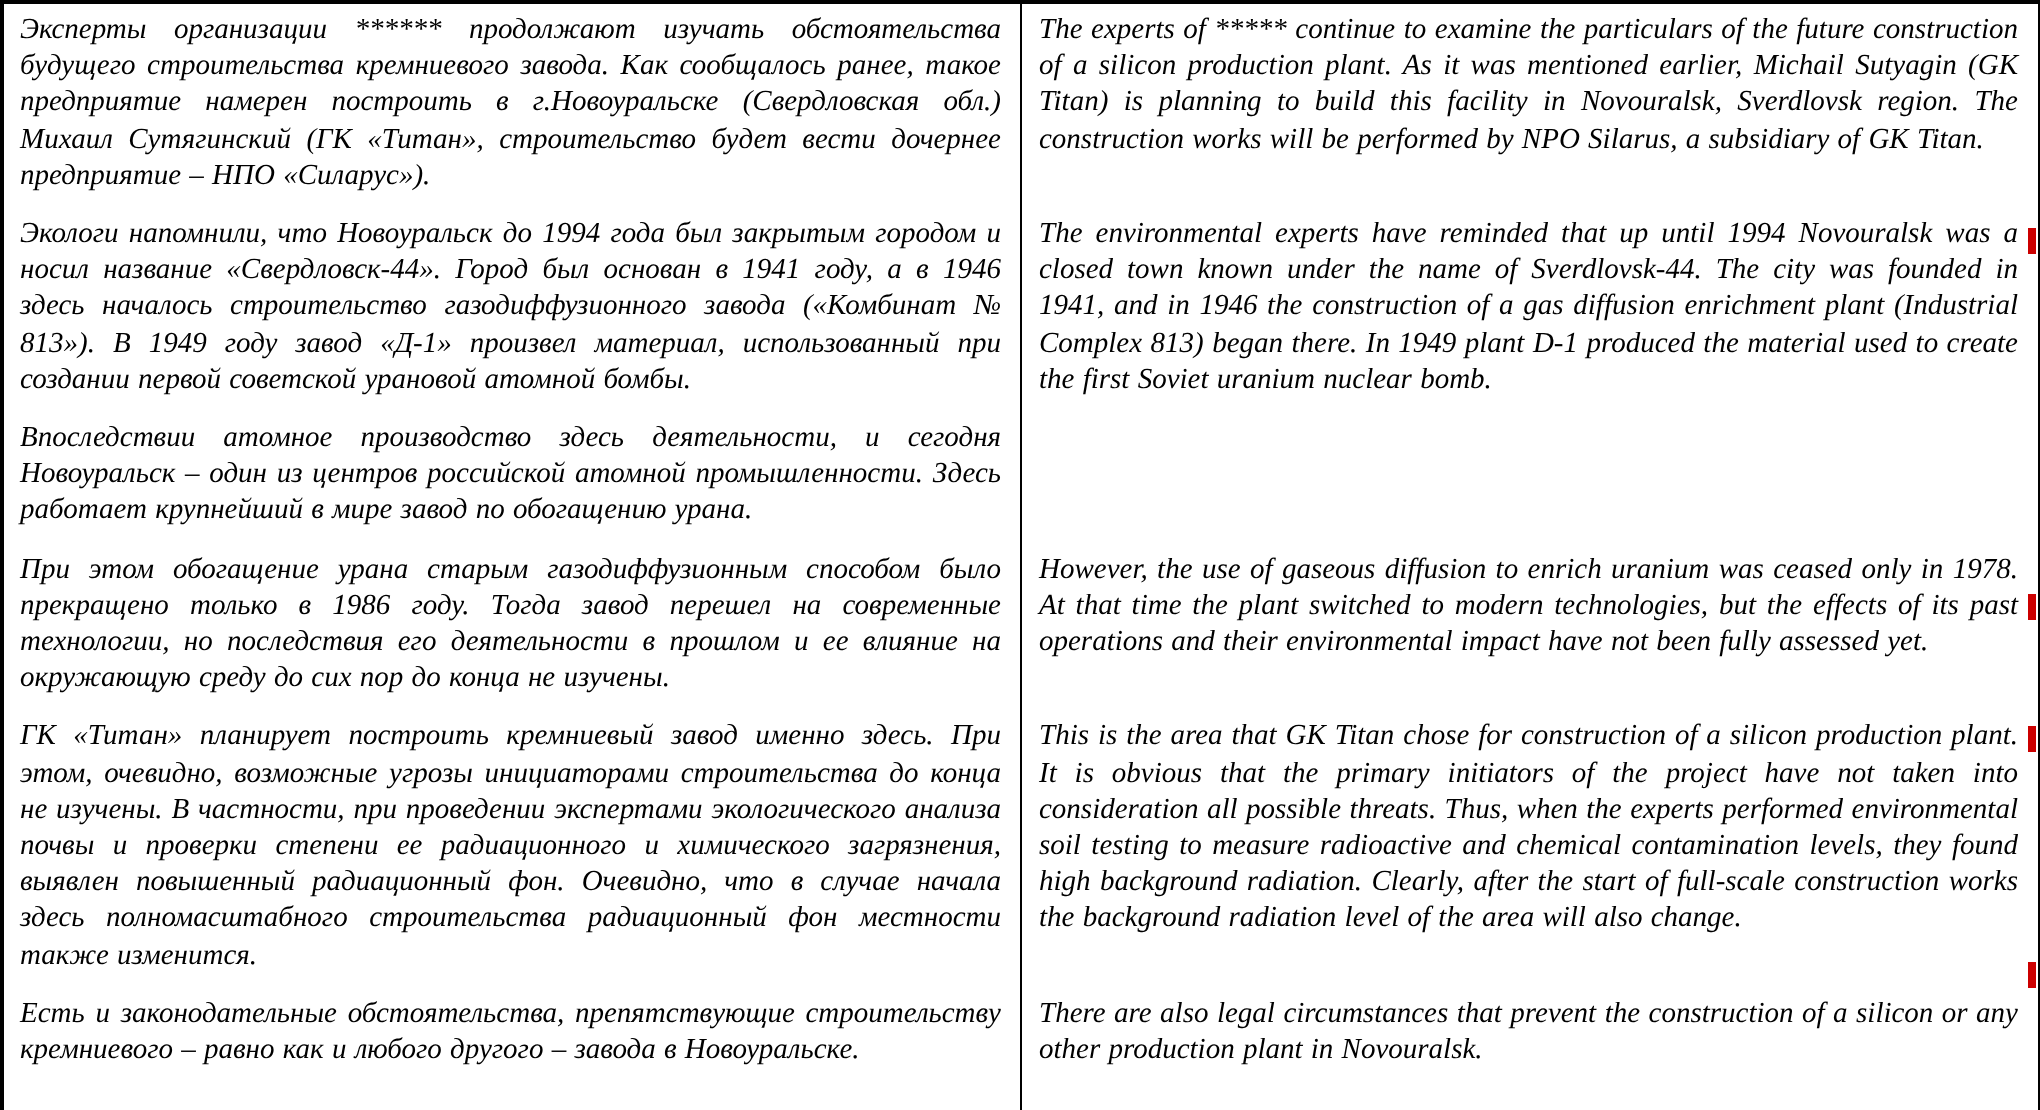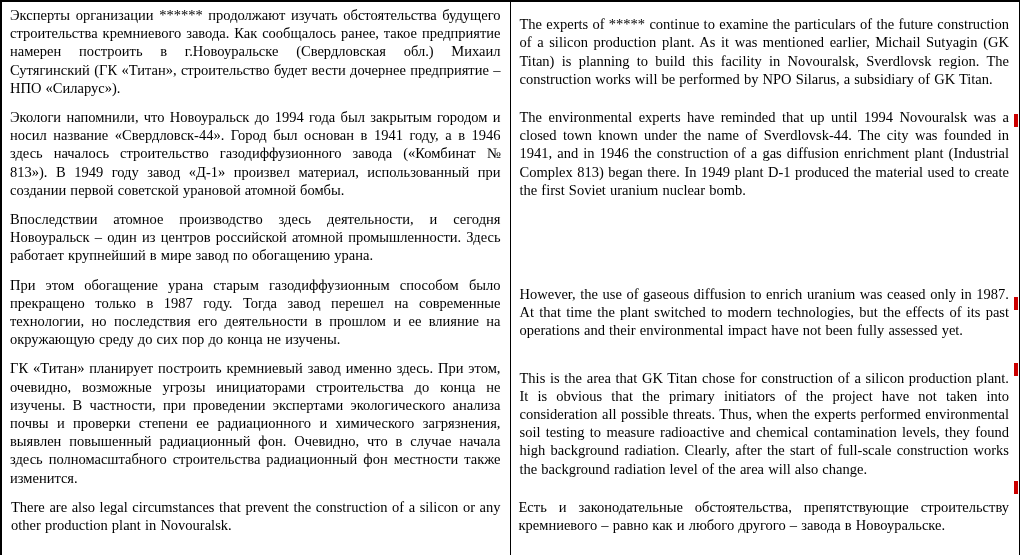--- a/index.html
+++ b/index.html
@@ -25,21 +25,22 @@
     position: absolute;
     left: 508px;
     top: 0;
     bottom: 0;
     width: 1px;
     background: #000000;
     z-index: 2;
   }
   .row {
     display: flex;
-    align-items: center;
+    align-items: flex-start;
+    font-style: italic;
   }
   .cell {
     width: 50%;
     box-sizing: border-box;
   }
   .cell-ru { padding: 0 10px 0 8px; }
   .cell-en { padding: 0 10px 0 9px; }
   .para {
     margin: 0 0 11px 0;
     font-size: 14.5px;
@@ -81,41 +82,41 @@
   </div>
 
   <div class="row">
     <div class="cell cell-ru">
       <p class="para">Впоследствии атомное производство здесь деятельности, и сегодня Новоуральск – один из центров российской атомной промышленности. Здесь работает крупнейший в мире завод по обогащению урана.</p>
     </div>
   </div>
 
   <div class="row">
     <div class="cell cell-ru">
-      <p class="para">При этом обогащение урана старым газодиффузионным способом было прекращено только в 1987 году. Тогда завод перешел на современные технологии, но последствия его деятельности в прошлом и ее влияние на окружающую среду до сих пор до конца не изучены.</p>
+      <p class="para">При этом обогащение урана старым газодиффузионным способом было прекращено только в 1986 году. Тогда завод перешел на современные технологии, но последствия его деятельности в прошлом и ее влияние на окружающую среду до сих пор до конца не изучены.</p>
     </div>
     <div class="cell cell-en">
-      <p class="para">However, the use of gaseous diffusion to enrich uranium was ceased only in 1987. At that time the plant switched to modern technologies, but the effects of its past operations and their environmental impact have not been fully assessed yet.</p>
+      <p class="para">However, the use of gaseous diffusion to enrich uranium was ceased only in 1978. At that time the plant switched to modern technologies, but the effects of its past operations and their environmental impact have not been fully assessed yet.</p>
     </div>
   </div>
 
   <div class="row">
     <div class="cell cell-ru">
       <p class="para">ГК «Титан» планирует построить кремниевый завод именно здесь. При этом, очевидно, возможные угрозы инициаторами строительства до конца не изучены. В частности, при проведении экспертами экологического анализа почвы и проверки степени ее радиационного и химического загрязнения, выявлен повышенный радиационный фон. Очевидно, что в случае начала здесь полномасштабного строительства радиационный фон местности также изменится.</p>
     </div>
     <div class="cell cell-en">
       <p class="para">This is the area that GK Titan chose for construction of a silicon production plant. It is obvious that the primary initiators of the project have not taken into consideration all possible threats. Thus, when the experts performed environmental soil testing to measure radioactive and chemical contamination levels, they found high background radiation. Clearly, after the start of full-scale construction works the background radiation level of the area will also change.</p>
     </div>
   </div>
 
   <div class="row">
+    <div class="cell cell-ru">
+      <p class="para">Есть и законодательные обстоятельства, препятствующие строительству кремниевого – равно как и любого другого – завода в Новоуральске.</p>
+    </div>
     <div class="cell cell-en">
       <p class="para">There are also legal circumstances that prevent the construction of a silicon or any other production plant in Novouralsk.</p>
-    </div>
-    <div class="cell cell-ru">
-      <p class="para">Есть и законодательные обстоятельства, препятствующие строительству кремниевого – равно как и любого другого – завода в Новоуральске.</p>
     </div>
   </div>
 <div class="edge-mark" style="top: 112px; background: rgb(204, 0, 0);"></div>
     <div class="edge-mark" style="top: 295px; background: rgb(204, 0, 0);"></div>
     <div class="edge-mark" style="top: 361px; background: rgb(204, 0, 0);"></div>
     <div class="edge-mark" style="top: 479px; background: rgb(204, 0, 0);"></div>
   </div>
 
 </body></html>

